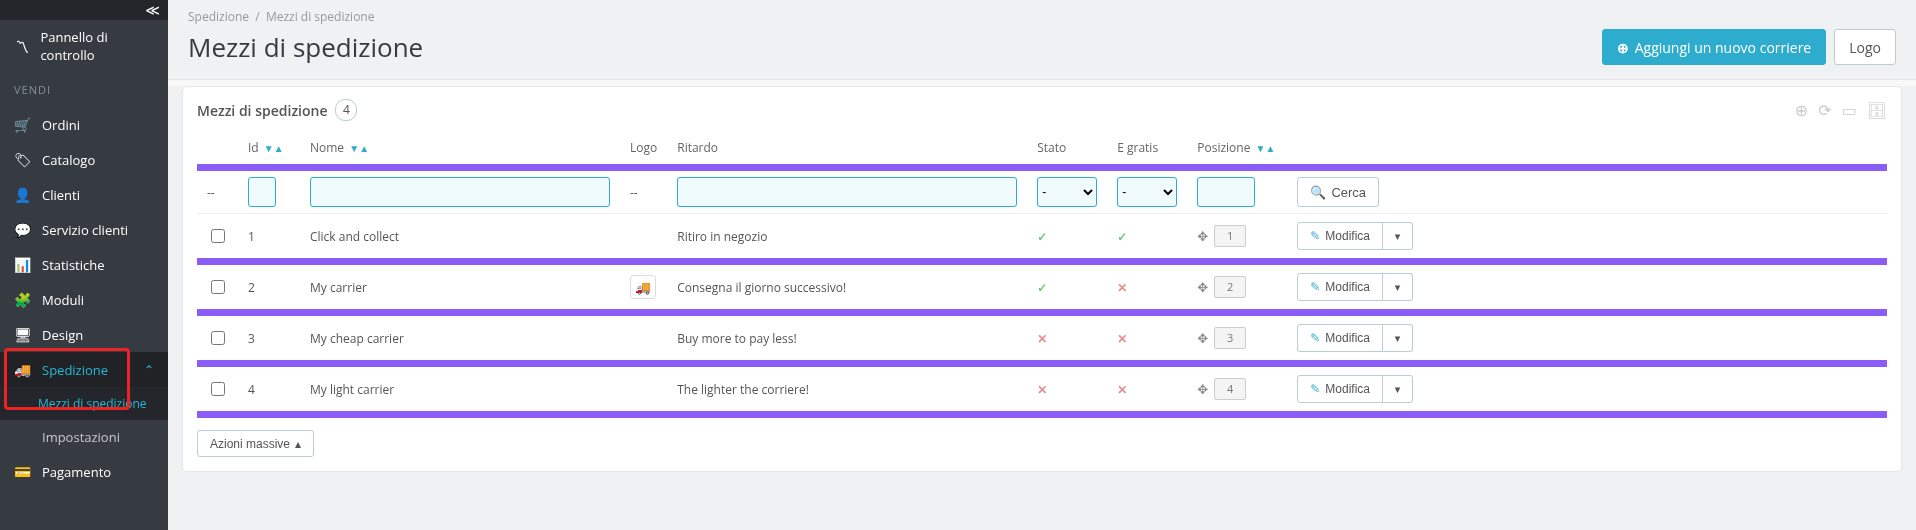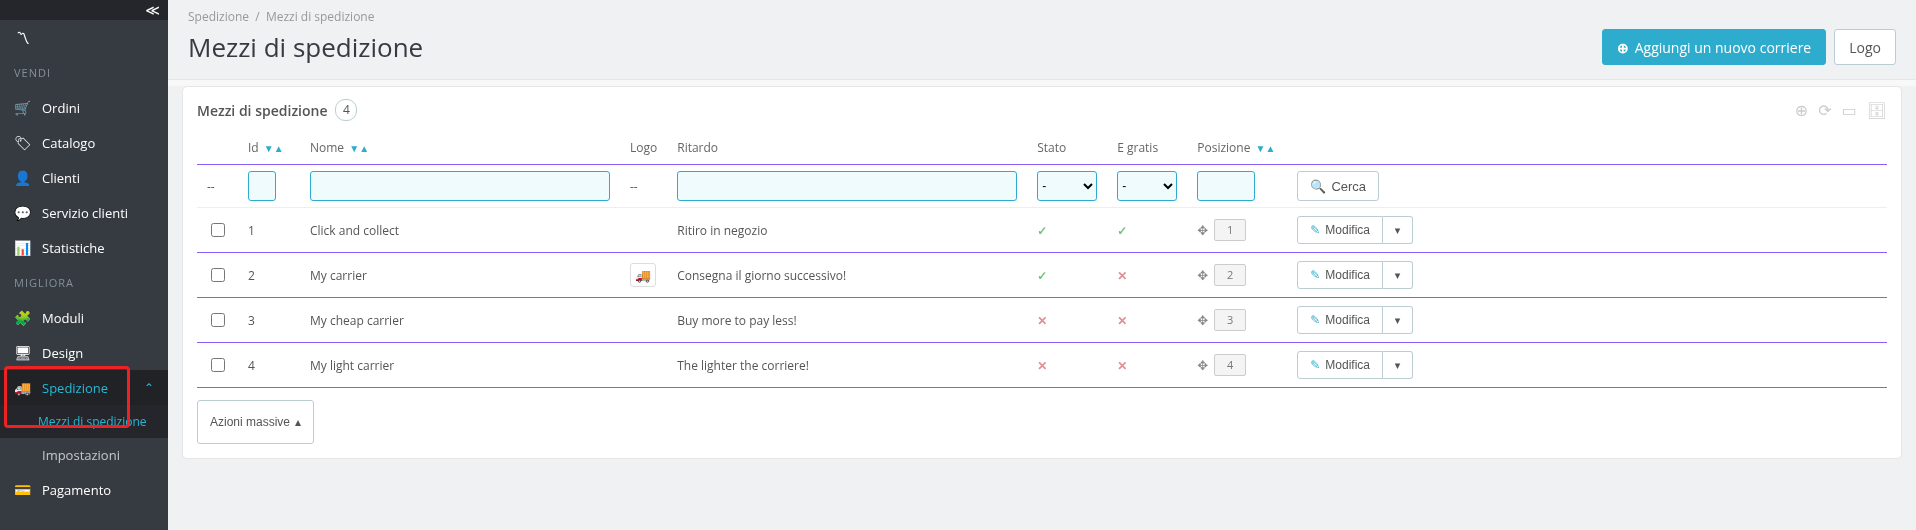--- a/index.html
+++ b/index.html
@@ -34,21 +34,21 @@
   .panel-wrap { padding: 0 14px 14px 14px; }
   .panel { background: #fff; border: 1px solid #e6e6e6; border-radius: 5px; padding: 12px 14px 14px 14px; position: relative; }
   .panel-thinbar { height: 6px; background: #f8f8f8; margin-bottom: 0; border-top: 1px solid #e6e6e6; }
   .panel-title { display: flex; align-items: center; margin-bottom: 10px; }
   .panel-title .t { font-size: 14px; color: #555; font-weight: 600; }
   .panel-title .count { display: inline-block; min-width: 20px; height: 20px; border: 1px solid #bbcdd2; border-radius: 10px; text-align: center; line-height: 20px; margin-left: 8px; font-size: 12px; color: #555; }
   .panel-actions { position: absolute; right: 14px; top: 12px; display: flex; gap: 10px; color: #ccc; font-size: 16px; }
   .panel-actions span { cursor: pointer; }
 
   table.list { width: 100%; border-collapse: collapse; }
-  table.list th, table.list td { padding: 8px 10px; border-bottom: 1px solid #8b5cf6; text-align: left; font-size: 12px; color: #555; vertical-align: middle; }
+  table.list th, table.list td { padding: 8px 10px; border-bottom: 7px solid #8b5cf6; text-align: left; font-size: 12px; color: #555; vertical-align: middle; }
   table.list th { font-weight: 400; color: #656565; }
   table.list th.sorted { font-weight: 400; }
   .sort-carets { font-size: 10px; margin-left: 2px; }
   .sort-carets .down { color: #2eacce; }
   .sort-carets .up { color: #2eacce; }
   tr.filter-row td { padding: 6px 10px; border-bottom: 1px solid #eee; }
 
   .filter-input { width: 100%; box-sizing: border-box; height: 30px; border: 1px solid #2eacce; background: #f0fbfe; border-radius: 3px; padding: 0 6px; font-size: 12px; }
   .filter-select { width: 100%; box-sizing: border-box; height: 30px; border: 1px solid #2eacce; background: #f0fbfe; border-radius: 3px; font-size: 12px; }
   .filter-input.small-id { width: 28px; }
@@ -61,21 +61,21 @@
   .ic-times { color: #e08f95; font-weight: bold; }
   .logo-box { display: inline-block; width: 24px; height: 22px; border: 1px solid #ddd; border-radius: 3px; text-align: center; line-height: 22px; color: #888; font-size: 13px; }
   .pos-box { display: inline-flex; align-items: center; }
   .pos-box .move { color: #888; margin-right: 6px; font-size: 13px; cursor: move; }
   .pos-box .n { display: inline-block; width: 30px; height: 20px; border: 1px solid #ccc; background: #f4f4f4; border-radius: 2px; text-align: center; line-height: 20px; font-size: 11px; color: #777; }
   .td-actions { text-align: right; }
   .btn-group { display: inline-flex; }
   .btn-edit { height: 28px; border: 1px solid #bbcdd2; background: #fff; color: #555; border-radius: 3px 0 0 3px; padding: 0 12px; font-size: 12px; display: inline-flex; align-items: center; gap: 5px; cursor: pointer; }
   .btn-edit .pen { color: #2eacce; }
   .btn-caret { height: 28px; width: 30px; border: 1px solid #bbcdd2; border-left: none; background: #fff; color: #555; border-radius: 0 3px 3px 0; font-size: 11px; cursor: pointer; }
-  .btn-bulk { display: inline-flex; align-items: center; height: 44px; padding: 0 12px; border: 1px solid #bbcdd2; background: #fff; color: #555; border-radius: 3px; font-size: 12px; cursor: pointer; gap: 5px; }
+  .btn-bulk { display: inline-flex; align-items: center; height: 27px; padding: 0 12px; border: 1px solid #bbcdd2; background: #fff; color: #555; border-radius: 3px; font-size: 12px; cursor: pointer; gap: 5px; }
   .bulk-wrap { margin-top: 12px; }
 
   
   col.c-cb   { width: 32px; }
   col.c-id   { width: 62px; }
   col.c-name { width: 320px; }
   col.c-logo { width: 40px; }
   col.c-del  { width: 360px; }
   col.c-st   { width: 80px; }
   col.c-free { width: 80px; }
@@ -83,20 +83,21 @@
   col.c-act  { }
 </style>
 </head>
 <body>
 
 <div class="sidebar">
   <div class="collapse-bar"><span>≪</span></div>
 
   <a class="item">
     <span class="ic">〽</span>
+    <span>Pannello di controllo</span>
   </a>
 
   <div class="section-title">VENDI</div>
   <a class="item">
     <span class="ic">🛒</span>
     <span>Ordini</span>
   </a>
   <a class="item">
     <span class="ic">🏷</span>
     <span>Catalogo</span>
@@ -107,21 +108,20 @@
   </a>
   <a class="item">
     <span class="ic">💬</span>
     <span>Servizio clienti</span>
   </a>
   <a class="item">
     <span class="ic">📊</span>
     <span>Statistiche</span>
   </a>
 
-  <div class="section-title">MIGLIORA</div>
   <a class="item">
     <span class="ic">🧩</span>
     <span>Moduli</span>
   </a>
   <a class="item">
     <span class="ic">🖥</span>
     <span>Design</span>
   </a>
 
   <div style="position:relative;">

